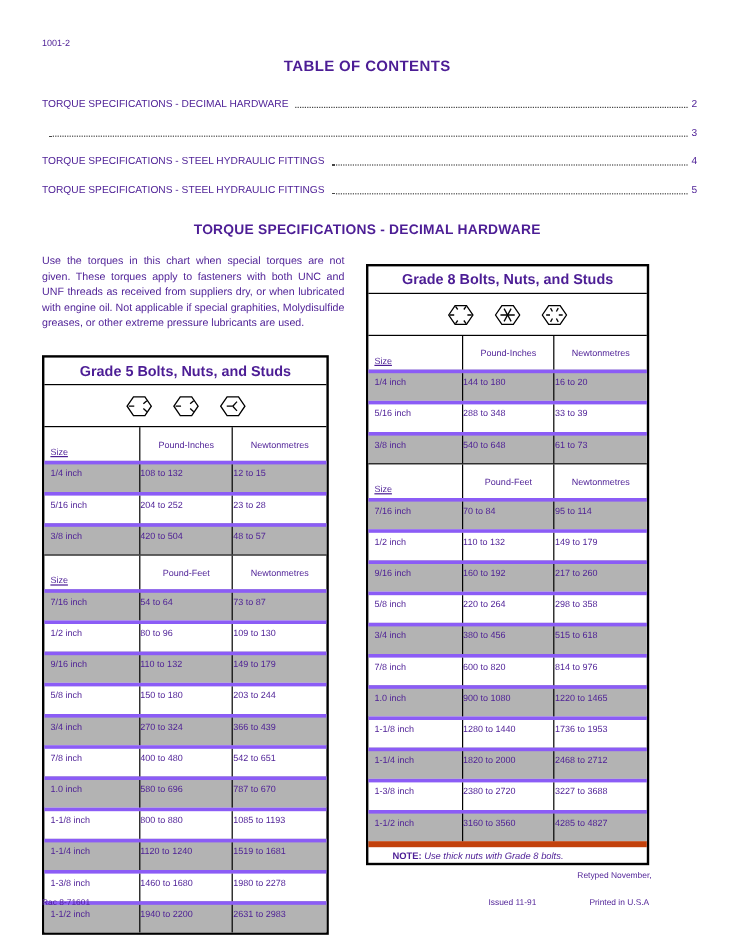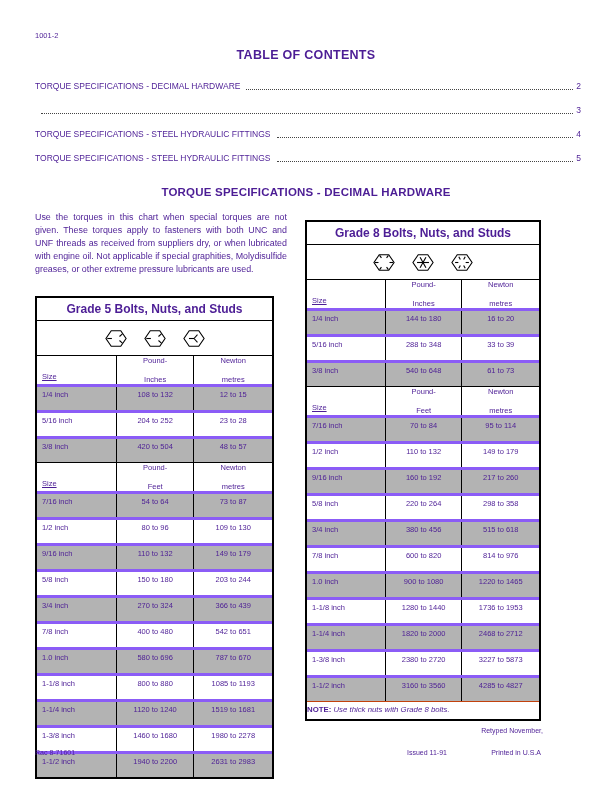--- a/index.html
+++ b/index.html
@@ -27,29 +27,29 @@
   .g8 { left:305px; top:220px; width:236px; }
   .t-title { height:22px; line-height:22px; text-align:center; font-weight:bold; font-size:12px; }
   .t-icons { height:35px; border-top:1px solid #000; display:flex; justify-content:center;
     align-items:center; gap:17px; }
   .t-icons svg { display:block; }
   .t-head { display:grid; grid-template-columns:34% 33% 33%; height:29px; border-top:1px solid #000;
     font-size:7.5px; }
   .hc { border-right:1px solid #000; }
   .hc.last { border-right:none; }
   .hc.h-size { display:flex; align-items:flex-end; padding:0 0 3px 5px;text-decoration:underline; }
-  .hc.h-val { display:flex; flex-direction:column; align-items:center; justify-content:space-between; line-height:9px; }
+  .hc.h-val { display:flex; flex-direction:row; align-items:center; justify-content:center; line-height:9px; }
   .trow { display:grid; grid-template-columns:34% 33% 33%; height:26px; border-top:3px solid #8b5cf6;
     font-size:7.5px; line-height:15px; }
   .t-rows > div.trow:nth-of-type(odd) { background:#b3b3b3; }
   .cell { border-right:1px solid #000; overflow:hidden; }
   .cell.last { border-right:none; }
   .c-size { padding-left:5px; text-align:left; }
-  .c-val { text-align:center; }
-  .t-note { height:18px; border-top:1px solid #c2410c; font-size:7.8px; line-height:16px; padding-left:0;
+  .c-val { }
+  .t-note { height:18px; border-top:5px solid #c2410c; font-size:7.8px; line-height:16px; padding-left:20px;
     white-space:nowrap; overflow:hidden; }
   .t-note .nlbl { font-weight:bold; }
   .t-note .ntxt { font-style:italic; }
 
   .ft { position:absolute; font-size:7px; white-space:nowrap; }
   .ft-retyped { top:727px; right:69px; }
   .ft-rac { top:749px; left:35px; }
   .ft-issued { top:749px; left:407px; }
   .ft-printed { top:749px; right:71px; }
 </style>
@@ -352,21 +352,21 @@
 
         <div class="trow">
           <div class="cell c-size">1-1/4 inch</div>
           <div class="cell c-val">1820 to 2000</div>
           <div class="cell c-val last">2468 to 2712</div>
         </div>
 
         <div class="trow">
           <div class="cell c-size">1-3/8 inch</div>
           <div class="cell c-val">2380 to 2720</div>
-          <div class="cell c-val last">3227 to 5873</div>
+          <div class="cell c-val last">3227 to 3688</div>
         </div>
 
         <div class="trow">
           <div class="cell c-size">1-1/2 inch</div>
           <div class="cell c-val">3160 to 3560</div>
           <div class="cell c-val last">4285 to 4827</div>
         </div>
       </div>
 
     <div class="t-note">

